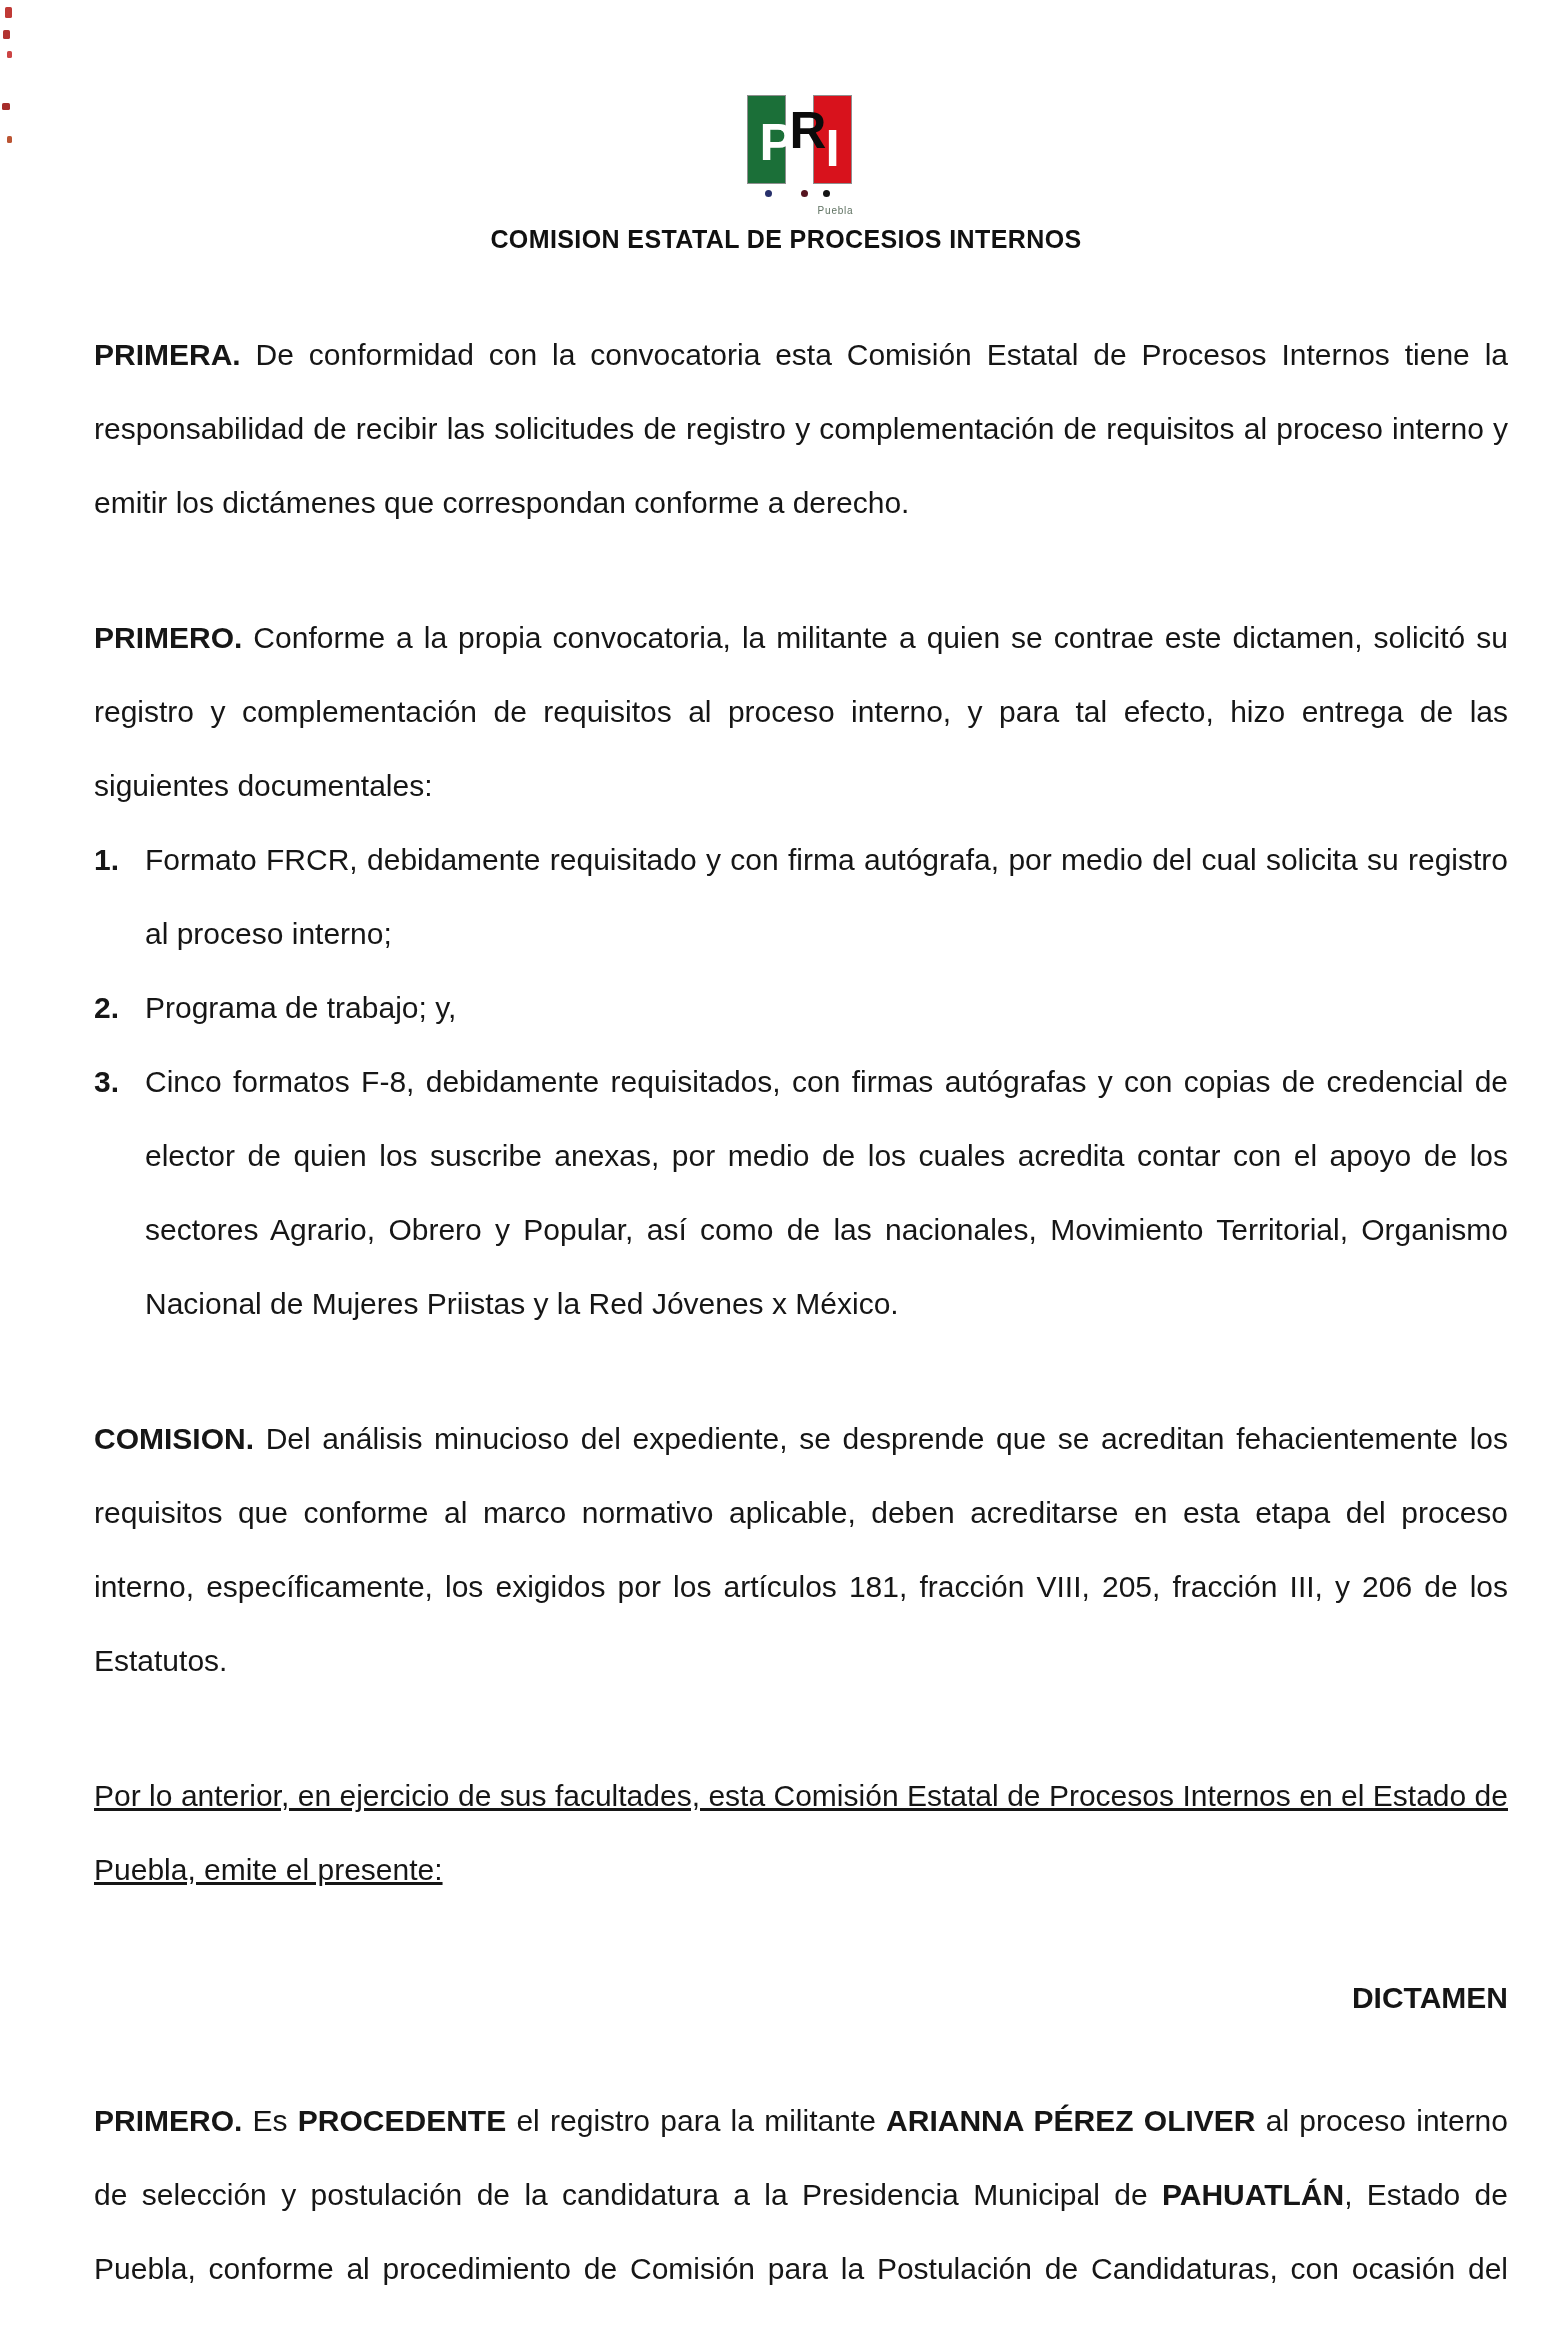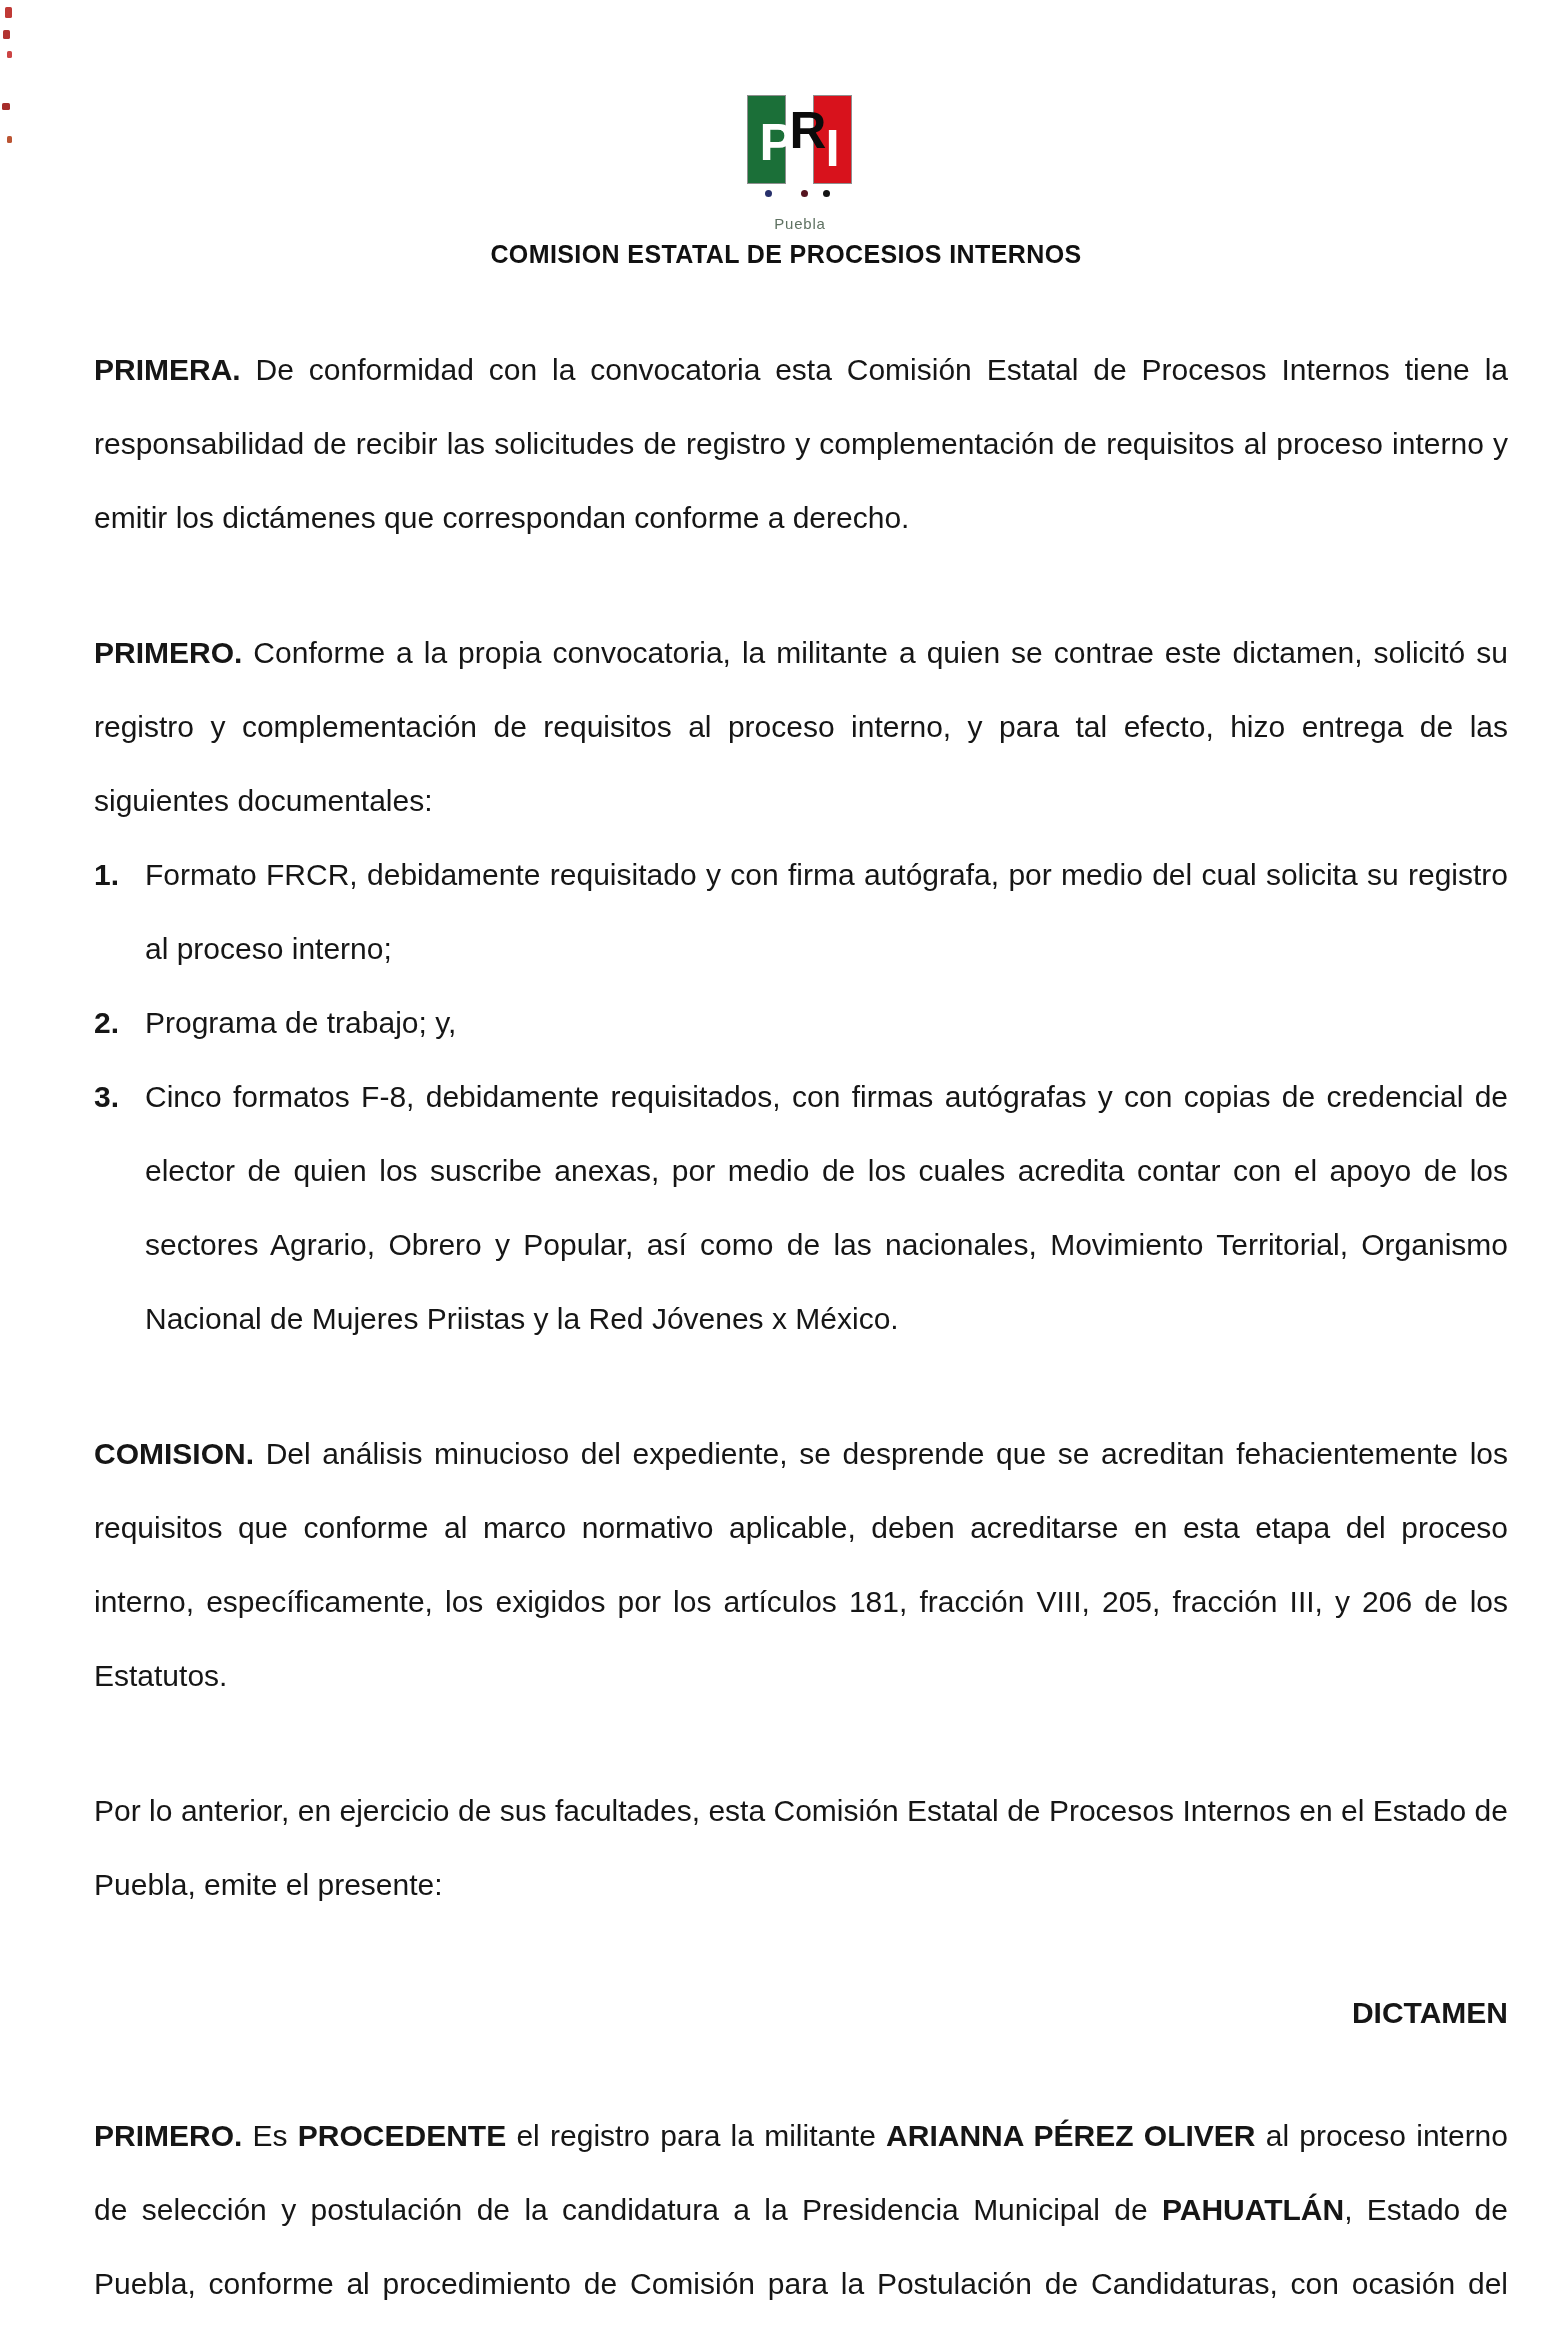--- a/index.html
+++ b/index.html
@@ -52,24 +52,25 @@
   }
   .letter-p { left: 13px; top: 28px; color: #ffffff; }
   .letter-r { left: 43px; top: 16.4px; color: #0b0b0b; }
   .letter-i { left: 79px; top: 34px; color: #ffffff; }
   .logo-dots { position: relative; height: 10px; margin-top: 2.5px; }
   .dot { position: absolute; width: 7.4px; height: 7.4px; border-radius: 50%; }
   .dot1 { left: 18px; background: #27306b; }
   .dot2 { left: 54px; background: #55131f; }
   .dot3 { left: 76px; background: #131313; }
   .logo-sub {
-    margin-top: 15px;
-    font-size: 15px;
+    margin-top: 5px;
+    font-size: 10px;
     color: #5f7262;
     letter-spacing: 0.8px;
+    text-align: right;
   }
   .doc-title {
     margin: 8.2px 0 0 0;
     font-size: 25px;
     font-weight: bold;
     letter-spacing: 0.4px;
     color: #111;
     text-align: center;
     padding-left: 8px;
   }
@@ -146,21 +147,21 @@
         <span class="list-text">Programa de trabajo; y,</span>
       </div>
       <div class="list-row">
         <span class="list-num">3.</span>
         <span class="list-text">Cinco formatos F-8, debidamente requisitados, con firmas autógrafas y con copias de credencial de elector de quien los suscribe anexas, por medio de los cuales acredita contar con el apoyo de los sectores Agrario, Obrero y Popular, así como de las nacionales, Movimiento Territorial, Organismo Nacional de Mujeres Priistas y la Red Jóvenes x México.</span>
       </div>
     </div>
 
     <p class="para"><span class="b">COMISION.</span><span> Del análisis minucioso del expediente, se desprende que se acreditan fehacientemente los requisitos que conforme al marco normativo aplicable, deben acreditarse en esta etapa del proceso interno, específicamente, los exigidos por los artículos 181, fracción VIII, 205, fracción III, y 206 de los Estatutos.</span></p>
 
-    <p class="para" style="margin-bottom:0;">Por lo anterior, en ejercicio de sus facultades, esta Comisión Estatal de Procesos Internos en el Estado de Puebla, emite el presente:</p>
+    <p class="para" style="margin-bottom:0;text-decoration:underline;">Por lo anterior, en ejercicio de sus facultades, esta Comisión Estatal de Procesos Internos en el Estado de Puebla, emite el presente:</p>
 
     <h2 class="dictamen">DICTAMEN</h2>
 
     <p class="para"><span class="b">PRIMERO.</span><span> Es </span><span class="b">PROCEDENTE</span><span> el registro para la militante </span><span class="b">ARIANNA PÉREZ OLIVER</span><span> al proceso interno de selección y postulación de la candidatura a la Presidencia Municipal de </span><span class="b">PAHUATLÁN</span><span>, Estado de Puebla, conforme al procedimiento de Comisión para la Postulación de Candidaturas, con ocasión del proceso electoral federal 2017-2018.</span></p>
 
   </div>
 </div>
 
 
 </body></html>

